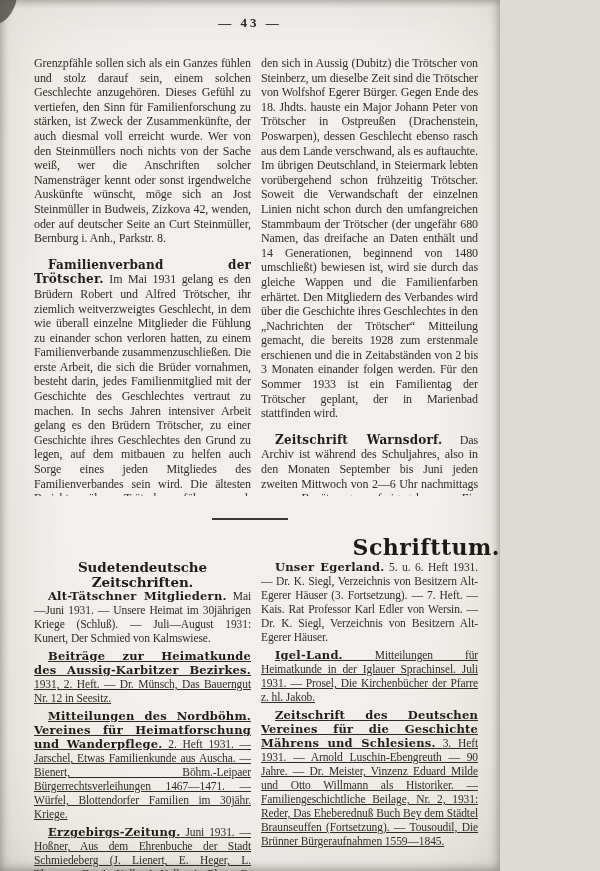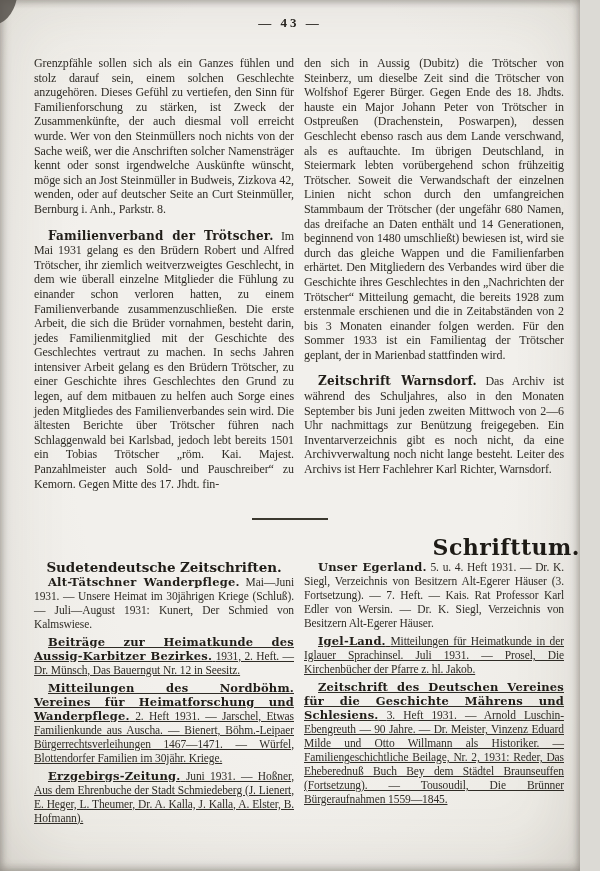--- a/index.html
+++ b/index.html
@@ -3,21 +3,21 @@
 <meta charset="utf-8">
 <style>
   html, body { margin: 0; padding: 0; }
   body {
     width: 600px; height: 871px;
     background: #dcdad5;
     font-family: "Liberation Serif", serif;
   }
   .page {
     position: relative;
-    width: 580px; height: 871px;
+    width: 500px; height: 871px;
     overflow: hidden;
     color: #2f2c26;
     background: radial-gradient(ellipse at 50% 42%, #f2f0ec 55%, #eceae4 85%, #e2dfd8 100%);
     box-shadow:
       inset 0 3px 6px rgba(70,65,55,.18),
       inset 0 -4px 8px rgba(70,65,55,.20),
       inset 4px 0 8px rgba(70,65,55,.14),
       inset -4px 0 8px rgba(70,65,55,.14),
       inset 0 0 70px rgba(100,92,80,.12);
   }
@@ -33,21 +33,21 @@
     margin-top: 15px;
     text-align: center;
     font-size: 13px;
     font-weight: bold;
     letter-spacing: 3px;
     color: #27241f;
   }
   .cols {
     display: flex;
     gap: 10px;
-    padding: 0 16px 0 34px;
+    padding: 0 22px 0 34px;
   }
   .news-cols { margin-top: 25px; height: 440px; overflow: hidden; }
   .col {
     width: 263px;
     text-align: justify;
     font-size: 12px;
     line-height: 14.6px;
     letter-spacing: -0.1px;
   }
   .col p { margin: 0; }
@@ -117,41 +117,41 @@
 
   <div class="rule"></div>
 
   <div class="schrifttum-heading">Schrifttum.</div>
 
   <div class="cols zeitschriften-cols">
     <div class="col">
       <p class="subheading">Sudetendeutsche Zeitschriften.</p>
 
       <p class="entry">
-        <span class="lead">Alt-Tätschner Wanderpflege.</span>
+        <span class="lead">Alt-Tätschner Mitgliedern.</span>
         <span>Mai—Juni 1931. — Unsere Heimat im 30jährigen Kriege (Schluß). — Juli—August 1931: Kunert, Der Schmied von Kalmswiese.</span>
       </p>
       <p class="entry">
         <span class="lead">Beiträge zur Heimatkunde des Aussig-Karbitzer Bezirkes.</span>
         <span>1931, 2. Heft. — Dr. Münsch, Das Bauerngut Nr. 12 in Seesitz.</span>
       </p>
       <p class="entry">
         <span class="lead">Mitteilungen des Nordböhm. Vereines für Heimatforschung und Wanderpflege.</span>
         <span>2. Heft 1931. — Jarschel, Etwas Familienkunde aus Auscha. — Bienert, Böhm.-Leipaer Bürgerrechtsverleihungen 1467—1471. — Würfel, Blottendorfer Familien im 30jähr. Kriege.</span>
       </p>
       <p class="entry">
         <span class="lead">Erzgebirgs-Zeitung.</span>
         <span>Juni 1931. — Hoßner, Aus dem Ehrenbuche der Stadt Schmiedeberg (J. Lienert, E. Heger, L. Theumer, Dr. A. Kalla, J. Kalla, A. Elster, B. Hofmann).</span>
       </p>
     </div>
 
     <div class="col">
       <p class="entry">
         <span class="lead">Unser Egerland.</span>
-        <span>5. u. 4. Heft 1931. — Dr. K. Siegl, Verzeichnis von Besitzern Alt-Egerer Häuser (3. Fortsetzung). — 7. Heft. — Kais. Rat Professor Karl Edler von Wersin. — Dr. K. Siegl, Verzeichnis von Besitzern Alt-Egerer Häuser.</span>
+        <span>5. u. 6. Heft 1931. — Dr. K. Siegl, Verzeichnis von Besitzern Alt-Egerer Häuser (3. Fortsetzung). — 7. Heft. — Kais. Rat Professor Karl Edler von Wersin. — Dr. K. Siegl, Verzeichnis von Besitzern Alt-Egerer Häuser.</span>
       </p>
       <p class="entry">
         <span class="lead">Igel-Land.</span>
         <span>Mitteilungen für Heimatkunde in der Iglauer Sprachinsel. Juli 1931. — Prosel, Die Kirchenbücher der Pfarre z. hl. Jakob.</span>
       </p>
       <p class="entry">
         <span class="lead">Zeitschrift des Deutschen Vereines für die Geschichte Mährens und Schlesiens.</span>
         <span>3. Heft 1931. — Arnold Luschin-Ebengreuth — 90 Jahre. — Dr. Meister, Vinzenz Eduard Milde und Otto Willmann als Historiker. — Familiengeschichtliche Beilage, Nr. 2, 1931: Reder, Das Eheberednuß Buch Bey dem Städtel Braunseuffen (Fortsetzung). — Tousoudil, Die Brünner Bürgeraufnahmen 1559—1845.</span>
       </p>
     </div>

